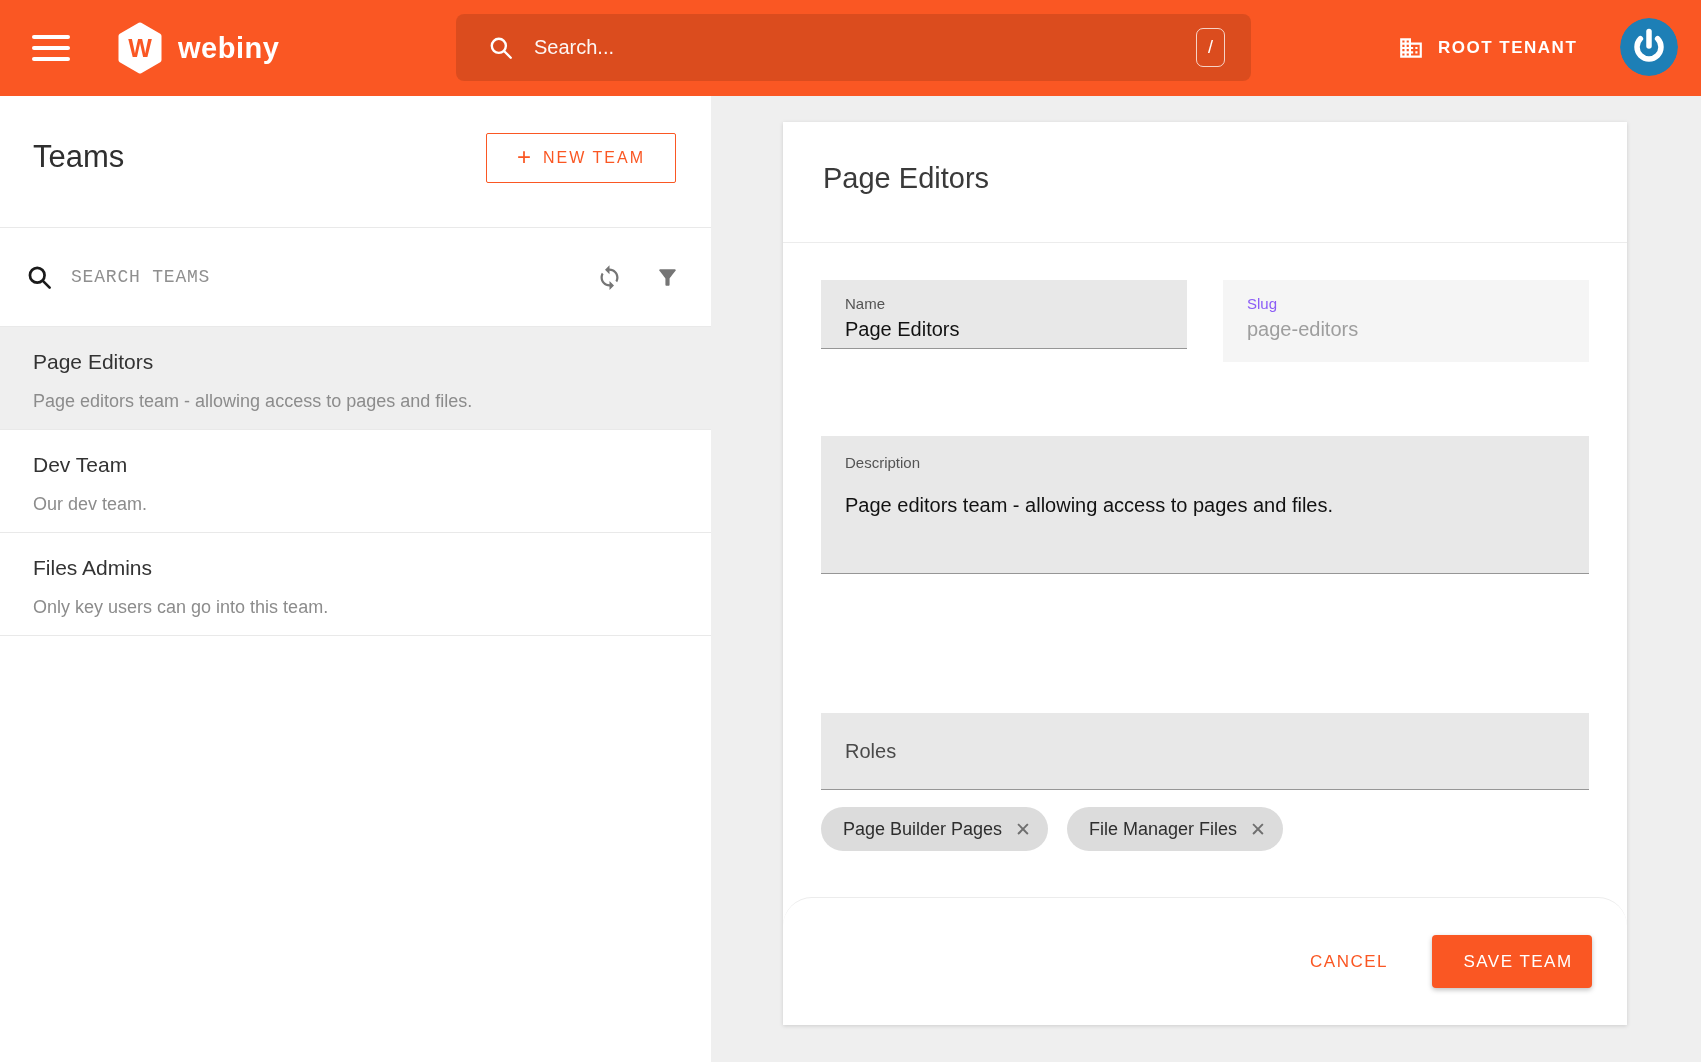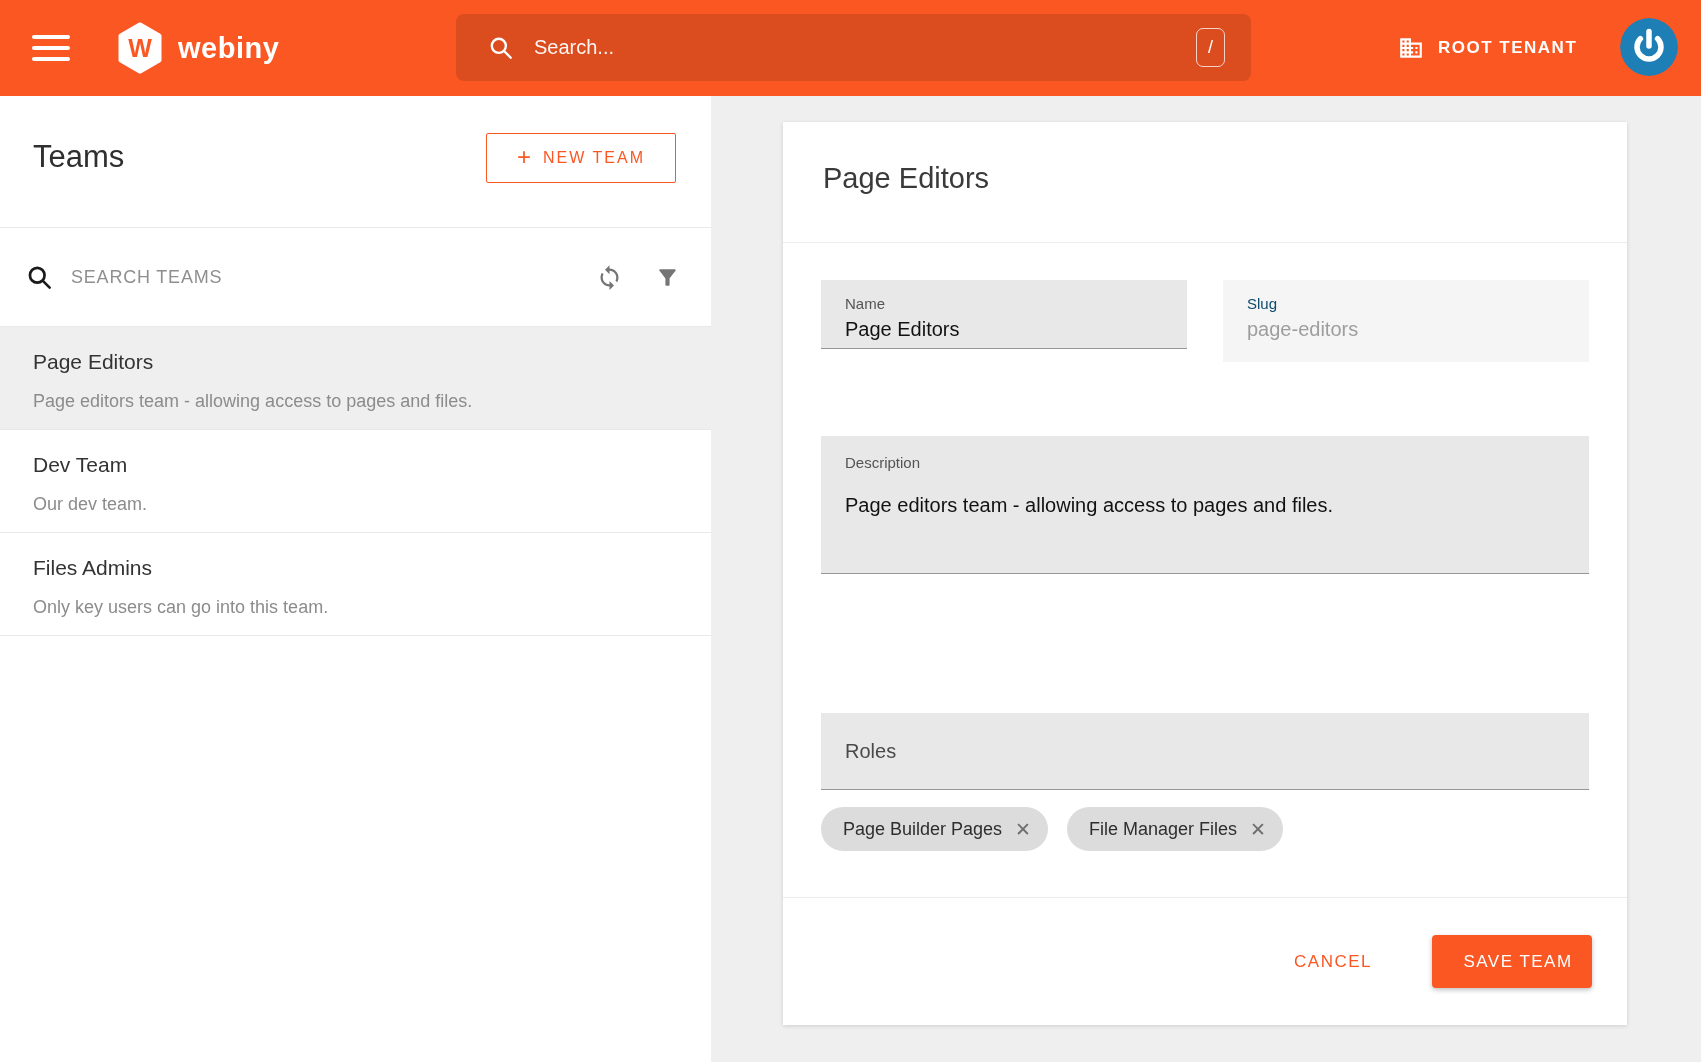--- a/index.html
+++ b/index.html
@@ -25,55 +25,55 @@
   
   .left-panel { position:absolute; left:0; top:96px; width:711px; height:966px; background:#fff; }
   .teams-header { position:relative; height:131px; }
   .teams-title { position:absolute; left:33px; top:43px; font-size:31px; color:#2f2f2f; }
   .new-team-btn { position:absolute; left:486px; top:37px; width:190px; height:50px; background:#fff; border:1px solid #fa5723; border-radius:2px; color:#fa5723; display:flex; align-items:center; justify-content:center; cursor:pointer; }
   .new-team-btn .plus { font-size:24px; font-weight:400; margin-right:12px; margin-top:-2px; }
   .new-team-btn .nt-label { font-size:16px; letter-spacing:2px; }
   .lp-divider { height:1px; background:#e9e9e9; }
   .search-row { position:relative; height:98px; display:flex; align-items:center; }
   .search-row .mag { margin-left:26px; flex:none; }
-  .search-row input { flex:1; border:none; outline:none; background:transparent; font-size:18px; letter-spacing:0.8px; color:#333; margin-left:18px; font-family:Liberation Sans, sans-serif; }
+  .search-row input { flex:1; border:none; outline:none; background:transparent; font-size:18px; letter-spacing:0.8px; color:#333; margin-left:18px; font-family:Liberation Mono, monospace; }
   .search-row input::placeholder { color:#8f8f8f; opacity:1; }
   .icon-btn { width:44px; height:44px; display:flex; align-items:center; justify-content:center; cursor:pointer; flex:none; }
   .icon-btn.refresh { margin-right:14px; }
   .icon-btn.filter { margin-right:22px; }
   .team-item { position:relative; height:103px; border-bottom:1px solid #e9e9e9; cursor:pointer; }
   .team-item.selected { background:#efefef; }
   .team-item .t-name { position:absolute; left:33px; top:23px; font-size:21px; color:#333; }
   .team-item .t-desc { position:absolute; left:33px; top:64px; font-size:18px; color:#8c8c8c; }
 
   
   .right-panel { position:absolute; left:711px; top:96px; width:990px; height:966px; background:#efefef; }
   .card { position:absolute; left:72px; top:26px; width:844px; height:903px; background:#fff; box-shadow:0 1px 4px rgba(0,0,0,0.14); }
   .card-title { position:absolute; left:40px; top:40px; font-size:29px; color:#3a3a3a; }
   .card-divider { position:absolute; left:0; top:120px; width:844px; height:1px; background:#ececec; }
 
   .field { position:absolute; background:#e8e8e8; border-bottom:1px solid #969696; }
   .field .f-label { position:absolute; left:24px; top:15px; font-size:15px; color:#545454; }
   .field input, .field textarea { position:absolute; left:24px; top:38px; width:calc(100% - 48px); background:transparent; border:none; outline:none; font-size:20px; color:#121212; font-family:"Liberation Sans", sans-serif; resize:none; }
   .field-name { left:38px; top:158px; width:366px; height:69px; }
   .field-slug { left:440px; top:158px; width:366px; height:82px; background:#f5f5f5; border-bottom:none; }
-  .field-slug .f-label { color:#0c4a6e; }
+  .field-slug .f-label { color:#8b5cf6; }
   .field-slug input { color:#9e9e9e; }
   .field-desc { left:38px; top:314px; width:768px; height:138px; }
   .field-desc .f-label { top:18px; }
   .field-desc textarea { top:56px; height:120px; line-height:1.35; }
   .field-roles { left:38px; top:591px; width:768px; height:77px; display:flex; align-items:center; cursor:pointer; }
   .field-roles .r-label { font-size:20px; color:#4a4a4a; margin-left:24px; }
 
   .chips { position:absolute; left:38px; top:685px; display:flex; gap:19px; }
   .chip { height:44px; background:#dcdcdc; border-radius:22px; display:flex; align-items:center; padding:0 17px 0 22px; cursor:pointer; }
   .chip .c-label { font-size:18px; color:#2e2e2e; }
   .chip .chip-x { font-size:19px; color:#6f6f6f; margin-left:13px; cursor:pointer; }
 
-  .card-footer { position:absolute; left:0; top:775px; width:844px; height:128px; border-top:1px solid #ececec; display:flex; align-items:center; justify-content:flex-end; gap:46px; padding-right:35px; }
+  .card-footer { position:absolute; left:0; top:775px; width:844px; height:128px; border-top:1px solid #ececec; display:flex; align-items:center; justify-content:flex-end; gap:30px; padding-right:35px;border-radius:29px; }
   .cancel-btn { background:none; border:none; color:#fa5723; font-size:17px; letter-spacing:1.5px; cursor:pointer; font-family:"Liberation Sans", sans-serif; padding:10px 14px; }
   .save-btn { background:#fa5723; border:none; color:#fff; font-size:17px; letter-spacing:1.5px; cursor:pointer; font-family:"Liberation Sans", sans-serif; width:160px; height:53px; border-radius:4px; box-shadow:0 2px 5px rgba(0,0,0,0.25);padding-left:12px; }
 </style>
 </head>
 <body>
 
 <div class="app">
 
   <div class="header">
     <div class="hamburger">

